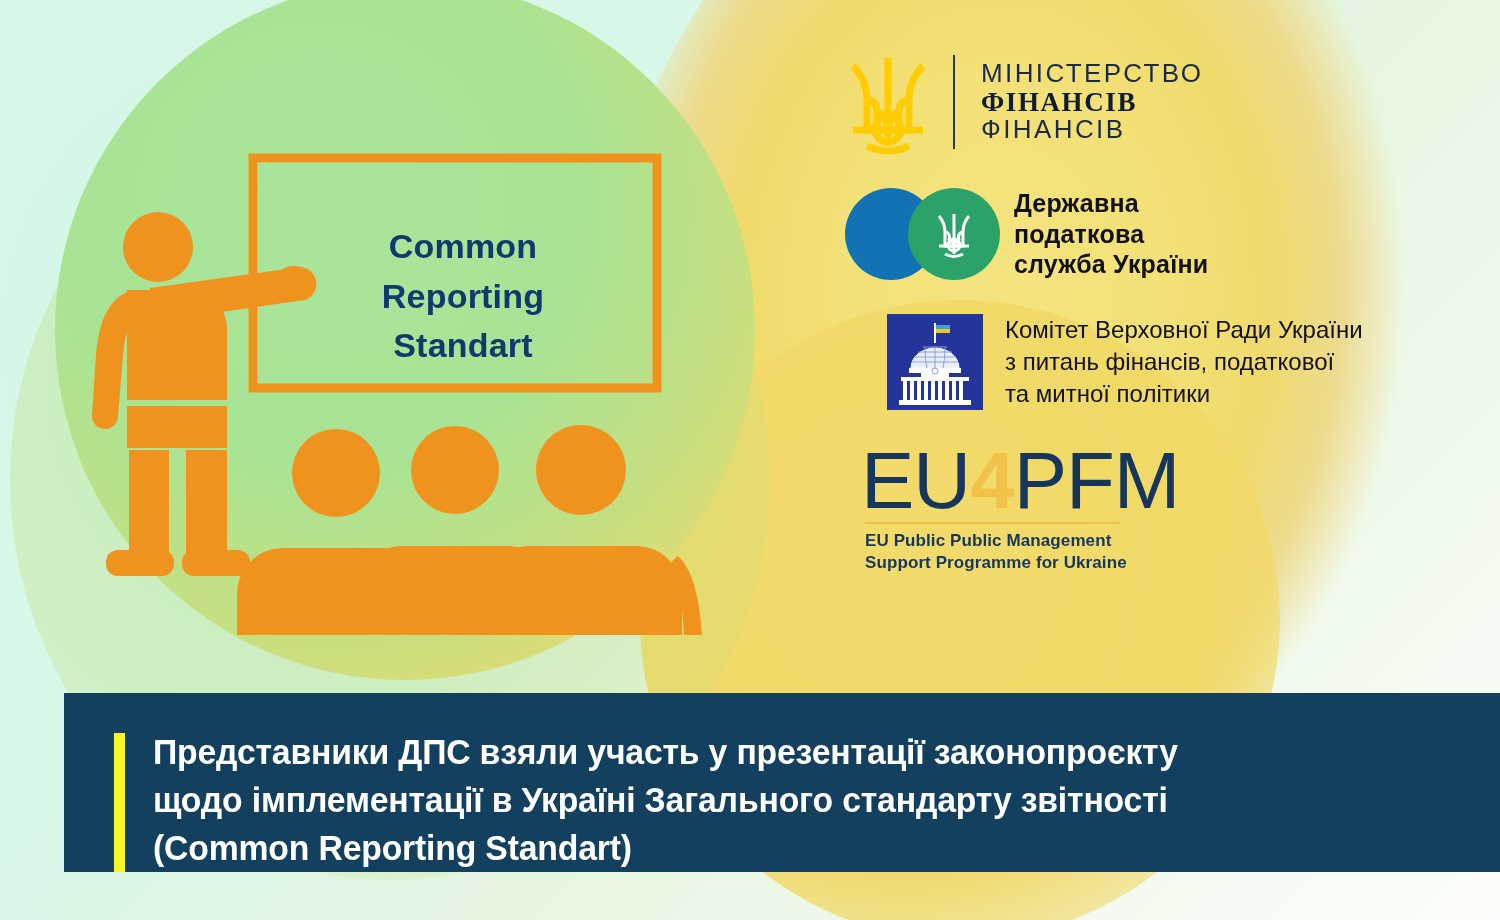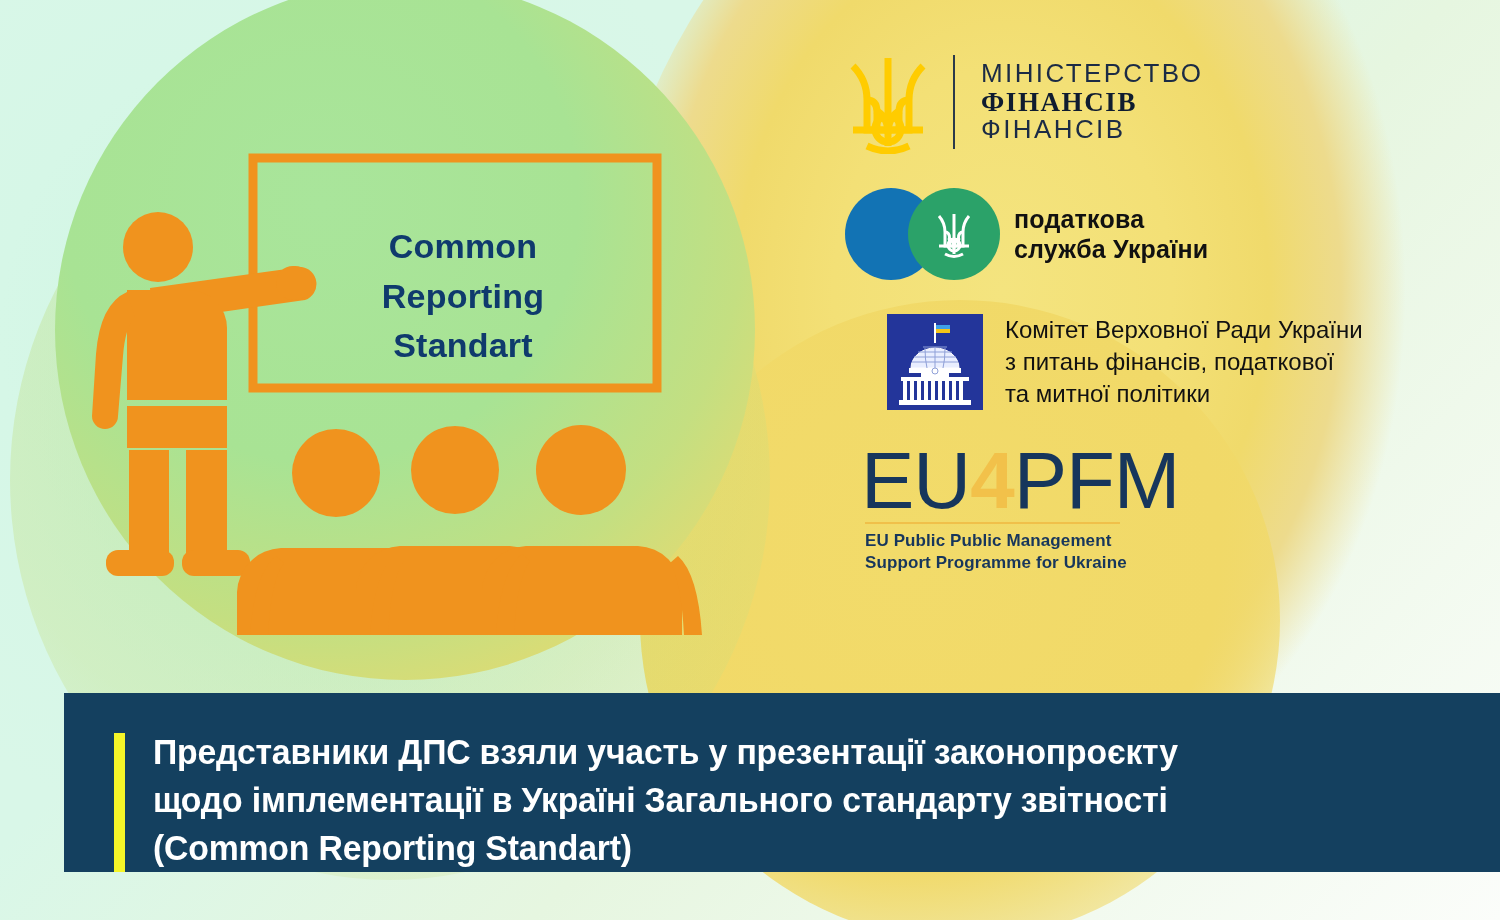--- a/index.html
+++ b/index.html
@@ -240,20 +240,21 @@
               <path d="M55 44 q-4.5 0 -4.5 6 v8"></path>
               <path d="M31 58 h30"></path>
               <path d="M40 50 q6 3 6 11 q0 -8 6 -11"></path>
               <circle cx="46" cy="57" r="6"></circle>
               <path d="M37 66 q9 5 18 0"></path>
             </g>
           </svg>
         </div>
       </div>
       <div class="tax-text">
+        <div>Державна</div>
         <div>податкова</div>
         <div>служба України</div>
       </div>
     </div>
 
     <div class="logo-row cmt">
       <div class="cmt-badge">
         <svg width="96" height="96" viewBox="0 0 96 96">
 
           <rect x="47" y="9" width="2" height="20" fill="#ffffff"></rect>

